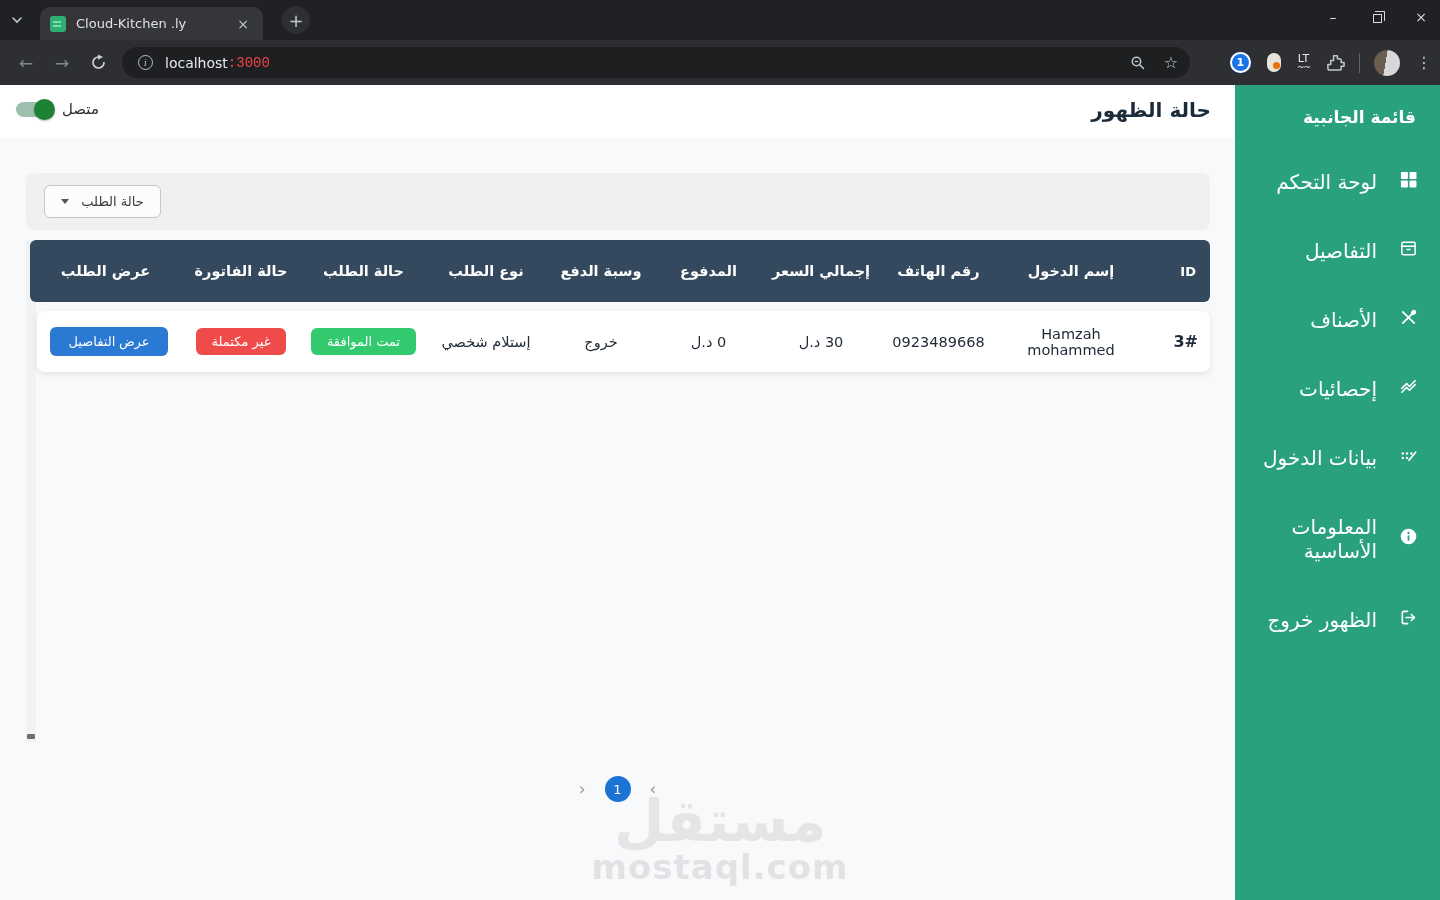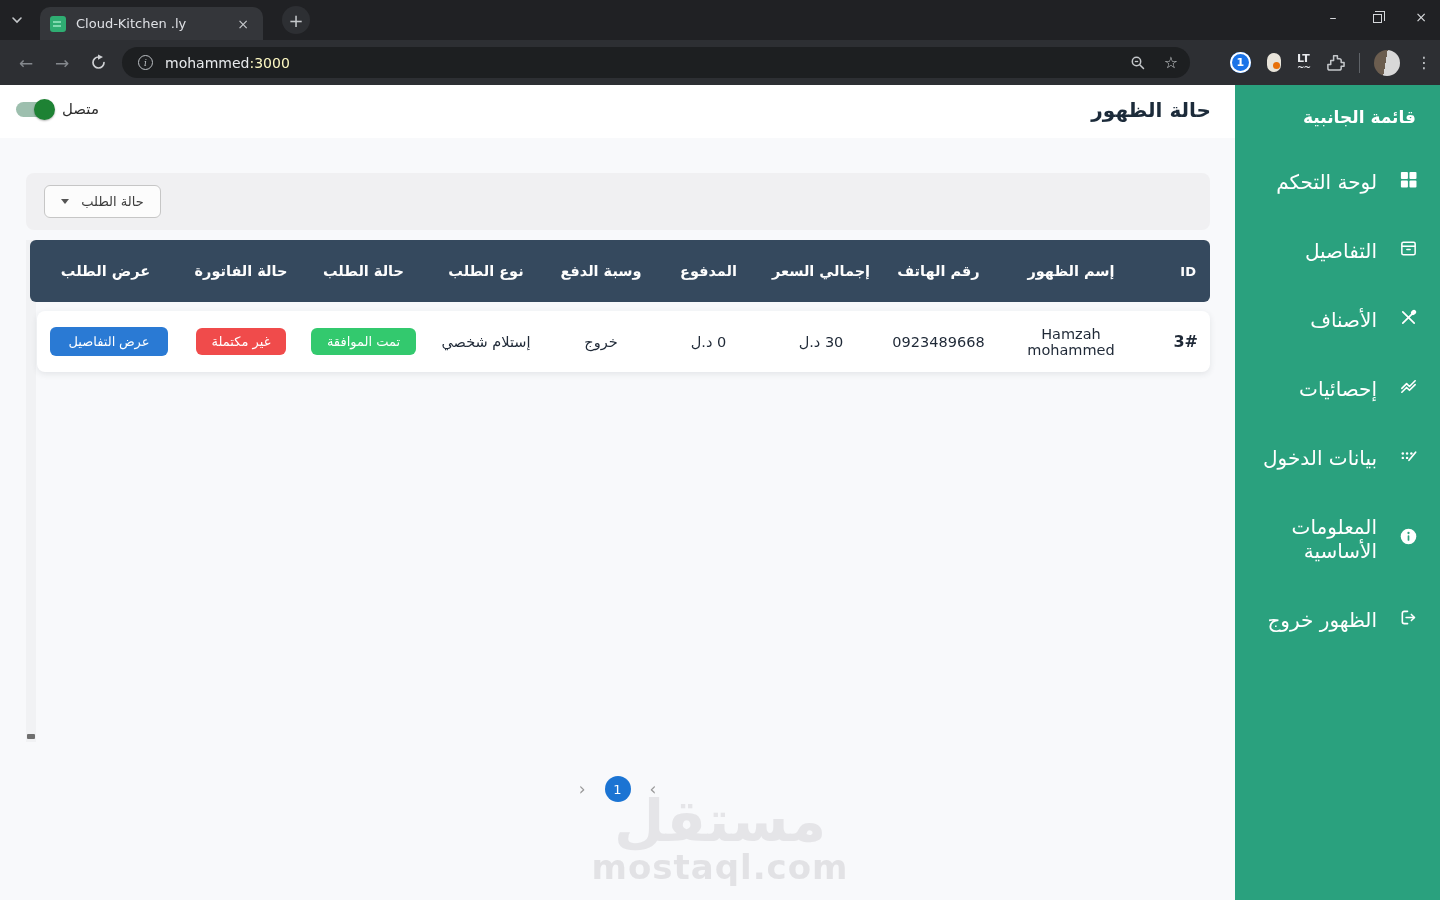--- a/index.html
+++ b/index.html
@@ -25,31 +25,31 @@
 
   .toolbar { position:absolute; top:40px; left:0; width:1440px; height:45px; background:#2d2f33; }
   .nav-ic { position:absolute; top:50%; transform:translateY(-50%); width:24px; height:24px;
             display:flex; align-items:center; justify-content:center; font-size:17px; cursor:pointer; }
   .dim { color:#84888d; } .lit { color:#cfd1d4; }
   .omnibox { position:absolute; left:122px; top:7px; width:1068px; height:31px; background:#1d1f21;
              border-radius:16px; display:flex; align-items:center; padding:0 12px; }
   .info-ic { width:15px; height:15px; border:1.4px solid #bcc0c4; border-radius:50%; color:#bcc0c4;
              font-size:9px; display:flex; align-items:center; justify-content:center; font-style:italic; font-family:"DejaVu Serif", serif; margin:0 12px 0 4px; cursor:pointer; }
   .url { font-size:14px; color:#e8eaed; }
-  .url-port { font-size:14px; color:#fef9c3; }
+  .url-port { font-size:14px; color:#ef4444;font-family:Liberation Mono, monospace; }
   .omni-spacer { flex:1; }
   .omni-ic { color:#c4c7ca; margin-left:18px; cursor:pointer; display:flex; align-items:center; }
   .star { font-size:16px; }
   .ext-area { position:absolute; right:0; top:0; height:45px; display:flex; align-items:center; }
   .ext-ic { margin:0 8px; cursor:pointer; display:flex; align-items:center; justify-content:center; }
   .onepw { width:21px; height:21px; border-radius:50%; background:#1a73e8; color:#fff; font-size:11px; font-weight:bold;
            display:flex; align-items:center; justify-content:center; box-shadow:inset 0 0 0 2px #fff, inset 0 0 0 3.5px #1a73e8; }
   .eggext { width:14px; height:19px; border-radius:7px; background:#e8e4da; position:relative; }
   .eggext::after { content:""; position:absolute; right:1px; bottom:3px; width:7px; height:7px; border-radius:50%; background:#e8710a; }
-  .ltext { color:#e8eaed; font-size:11px; font-weight:bold; line-height:8px; text-align:center; }
+  .ltext { color:#e8eaed; font-size:11px; font-weight:normal; line-height:8px; text-align:center; }
   .ltext small { display:block; font-size:9px; letter-spacing:-1px; }
   .sep { width:1px; height:20px; background:#5f6368; margin:0 6px; }
   .avatar { width:26px; height:26px; border-radius:50%; background:linear-gradient(100deg,#6b5d4f 45%,#d8d8d8 45%); }
   .kebab { color:#c4c7ca; font-size:16px; padding:0 8px; }
 
   
   .sidebar { position:absolute; top:85px; right:0; width:205px; height:815px; background:#2aa17e; direction:rtl; color:#fff; }
   .sb-title { font-size:17px; font-weight:bold; padding:22px 24px 10px;margin-left:28px; }
   .sb-item { display:flex; align-items:center; gap:22px; padding:12px 22px; margin-top:21px; font-size:20px; cursor:pointer; }
   .sb-item svg { flex:0 0 19px; }
@@ -122,21 +122,21 @@
   <span class="nav-ic dim" style="left:14px;">←</span>
   <span class="nav-ic dim" style="left:50px;">→</span>
   <span class="nav-ic lit" style="left:86px;">
     <svg width="17" height="17" viewBox="0 0 17 17">
         <path d="M14 8.5 A5.5 5.5 0 1 1 8.5 3" fill="none" stroke="#cfd1d4" stroke-width="1.7" stroke-linecap="round"></path>
         <polygon points="8,0.5 13,3 8,5.8" fill="#cfd1d4"></polygon>
       </svg>
   </span>
   <div class="omnibox">
     <span class="info-ic">i</span>
-    <span class="url">mohammed</span>
+    <span class="url">localhost</span>
       <span class="url-port">:3000</span>
     <span class="omni-spacer"></span>
     <span class="omni-ic">
       <svg width="16" height="16" viewBox="0 0 16 16">
           <circle cx="6.5" cy="6.5" r="4.2" fill="none" stroke="#c4c7ca" stroke-width="1.5"></circle>
           <line x1="10" y1="10" x2="13.5" y2="13.5" stroke="#c4c7ca" stroke-width="1.5" stroke-linecap="round"></line>
           <line x1="4.8" y1="6.5" x2="8.2" y2="6.5" stroke="#c4c7ca" stroke-width="1.3"></line>
         </svg>
     </span>
     <span class="omni-ic star">☆</span>
@@ -265,21 +265,21 @@
       <span class="filter-label">حالة الطلب</span>
     </div>
   </div>
 
   <div class="scrollstrip">
     <span class="scrollthumb"></span>
   </div>
 
   <div class="thead grid10">
     <div class="col-id-h">ID</div>
-    <div>إسم الظهور</div>
+    <div>إسم الدخول</div>
     <div>رقم الهاتف</div>
     <div>إجمالي السعر</div>
     <div>المدفوع</div>
     <div>وسبة الدفع</div>
     <div>نوع الطلب</div>
     <div>حالة الطلب</div>
     <div>حالة الفاتورة</div>
     <div>عرض الطلب</div>
   </div>
 

